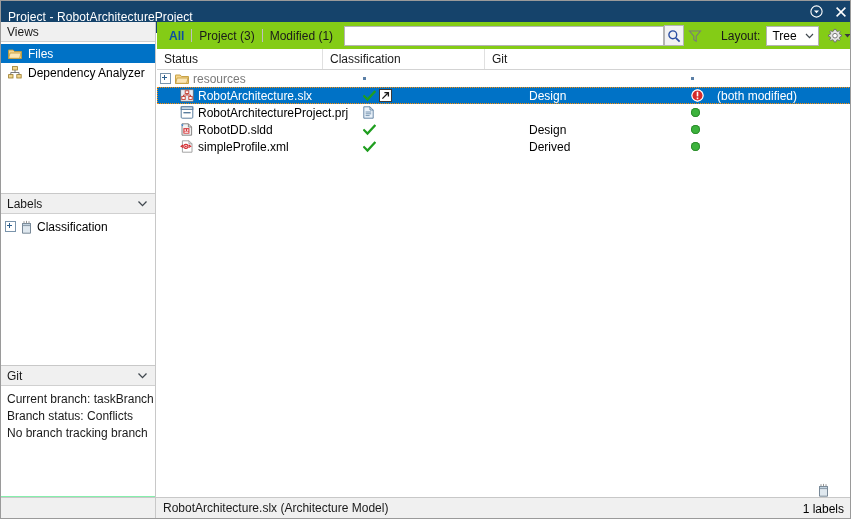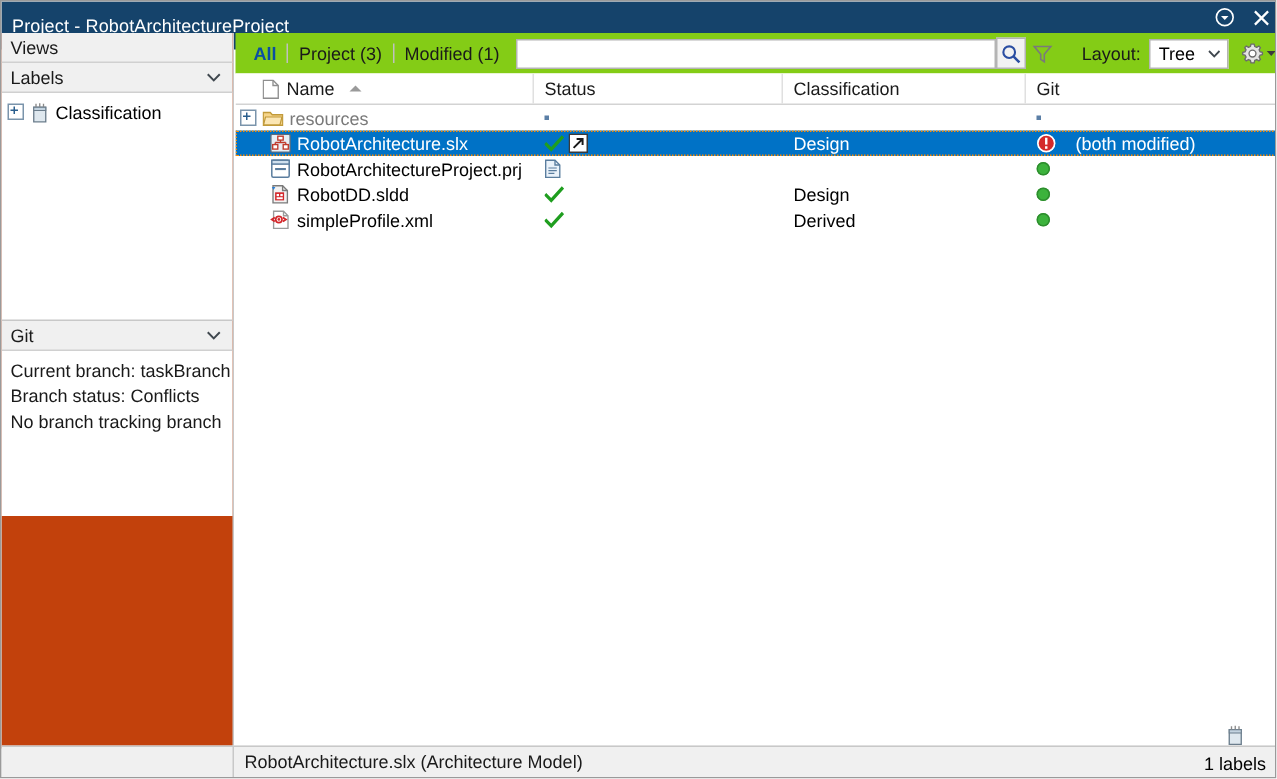--- a/index.html
+++ b/index.html
@@ -55,21 +55,21 @@
     justify-content: center;
     cursor: default;
   }
 
   
   .sidebar {
     position: absolute;
     left: 0; top: 21px;
     width: 155px;
     height: 477px;
-    background: #c2410c;
+    background: #86efac;
     border-right: 1px solid #c8c8c8;
     box-sizing: border-box;
   }
   .panel-header {
     height: 20px;
     background: #f0f0f0;
     border-bottom: 1px solid #d0d0d0;
     display: flex;
     align-items: center;
     padding: 0 6px;
@@ -385,20 +385,42 @@
         </svg>
       </div>
     </div>
   </div>
 
   <div class="sidebar">
 
     <div class="panel-header">
       <span>Views</span>
     </div>
+    <div class="views-body">
+      <div class="view-item selected">
+        <span>
+          <svg width="14" height="12" viewBox="0 0 14 12">
+            <path d="M0.5 2.5 L0.5 10.5 L13.5 10.5 L13.5 3.5 L6.5 3.5 L5.2 2.0 L0.5 2.0 Z" fill="#f6d58a" stroke="#c19a3a" stroke-width="0.9"></path>
+            <path d="M2.0 5.0 L13.0 5.0 L11.6 10.3 L0.7 10.3 Z" fill="#fbe6b4" stroke="#c19a3a" stroke-width="0.8"></path>
+          </svg>
+        </span>
+        <span>Files</span>
+      </div>
+      <div class="view-item">
+        <span>
+          <svg width="14" height="13" viewBox="0 0 14 13">
+            <rect x="4.5" y="0.6" width="5" height="3.4" fill="#f2d58c" stroke="#9a7a2a" stroke-width="0.8"></rect>
+            <rect x="0.6" y="8.6" width="4.4" height="3.4" fill="#f2d58c" stroke="#9a7a2a" stroke-width="0.8"></rect>
+            <rect x="8.8" y="8.6" width="4.4" height="3.4" fill="#f2d58c" stroke="#9a7a2a" stroke-width="0.8"></rect>
+            <path d="M7 4 L7 6.5 M2.8 6.5 L11 6.5 M2.8 6.5 L2.8 8.6 M11 6.5 L11 8.6" stroke="#6b6b6b" stroke-width="0.9" fill="none"></path>
+          </svg>
+        </span>
+        <span>Dependency Analyzer</span>
+      </div>
+    </div>
 
     <div class="panel-header">
       <span>Labels</span>
       <span class="chev">
         <svg width="13" height="13" viewBox="0 0 13 13">
           <path d="M2.5 4.5 L6.5 8.6 L10.5 4.5" stroke="#40484f" stroke-width="1.3" fill="none"></path>
         </svg>
       </span>
     </div>
     <div class="labels-body">
@@ -471,30 +493,20 @@
       <span>
         <svg width="7" height="7" viewBox="0 0 7 7">
           <path d="M0.5 2 L6.5 2 L3.5 5.4 Z" fill="#3a3a3a"></path>
         </svg>
       </span>
     </div>
   </div>
 
   <div class="table-wrap">
     <div class="thead">
-      <div class="th c-name">
-        <span style="display:flex;align-items:center;padding-left:18px">
-          <svg width="11" height="13" viewBox="0 0 11 13">
-            <path d="M0.5 0.5 L7 0.5 L10.5 4 L10.5 12.5 L0.5 12.5 Z" fill="#ffffff" stroke="#8e8e8e" stroke-width="0.9"></path>
-            <path d="M7 0.5 L7 4 L10.5 4" fill="none" stroke="#8e8e8e" stroke-width="0.9"></path>
-          </svg>
-        </span>
-        <span>Name</span>
-        <span class="sort-asc"></span>
-      </div>
       <div class="th c-status">
         <span>Status</span>
       </div>
       <div class="th c-class">
         <span>Classification</span>
       </div>
       <div class="th c-git">
         <span>Git</span>
       </div>
     </div>

